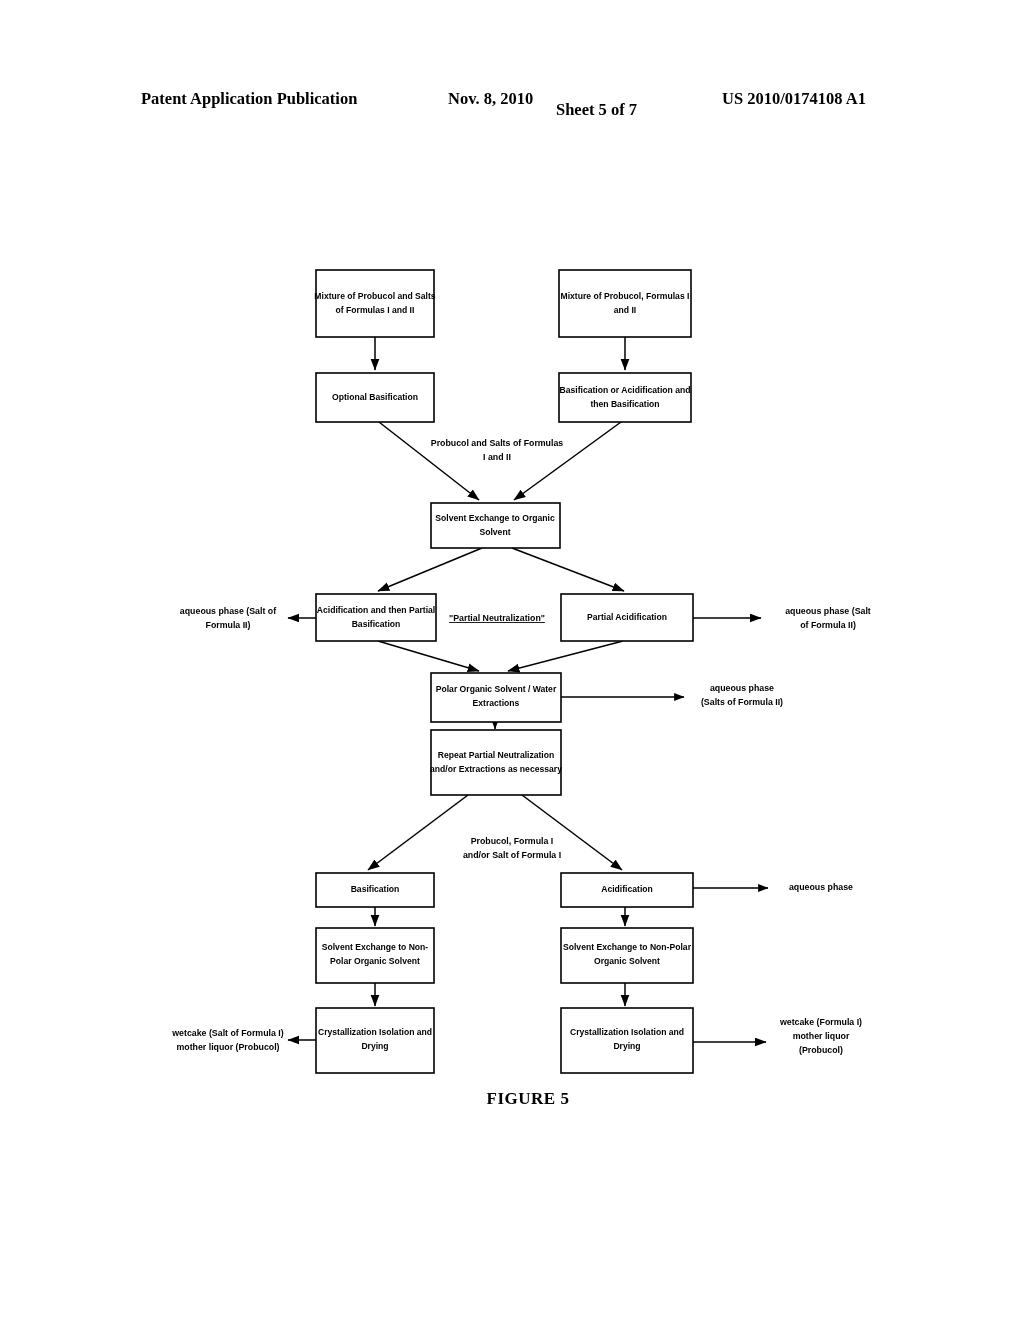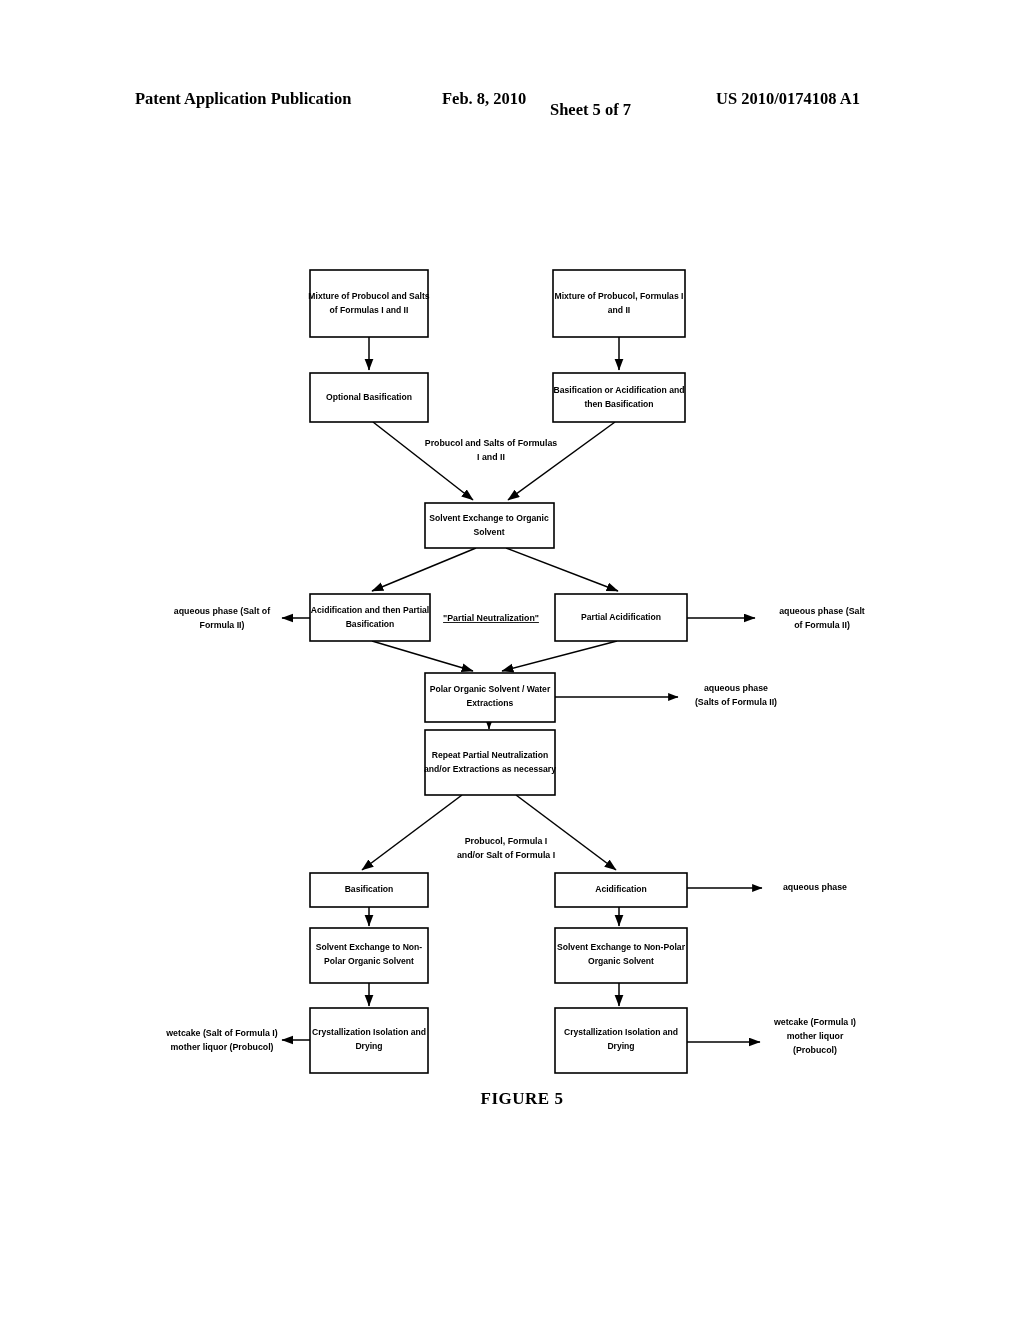--- a/index.html
+++ b/index.html
@@ -11,21 +11,21 @@
     width: 1024px;
     height: 1320px;
     position: relative;
     font-family: "Liberation Sans", sans-serif;
     color: #000000;
     overflow: hidden;
   }
 
   #page {
     position: absolute;
-    left: 10px; top: 0;
+    left: 16px; top: 0;
     width: 837px;
     height: 1320px;
     border-radius: 20px;
   }
 
   
   .pub-header {
     position: absolute;
     left: 0;
     top: 86px;
@@ -102,21 +102,21 @@
     text-decoration: underline;
   }
 </style>
 </head>
 <body>
 
 <div id="page">
 
   <div class="pub-header">
     <span class="hdr-title">Patent Application Publication</span>
-    <span class="hdr-date">Feb. 8, 2010</span>
+    <span class="hdr-date">Nov. 8, 2010</span>
     <span class="hdr-sheet">Sheet 5 of 7</span>
     <span class="hdr-number">US 2010/0174108 A1</span>
   </div>
 
   <svg id="flow" viewBox="0 0 1024 1320">
     <defs>
       <marker id="arrow" markerWidth="9" markerHeight="9" refX="7.6" refY="3" orient="auto" markerUnits="strokeWidth">
         <path d="M0,0 L8,3 L0,6 z" fill="#000000"></path>
       </marker>
     </defs>

